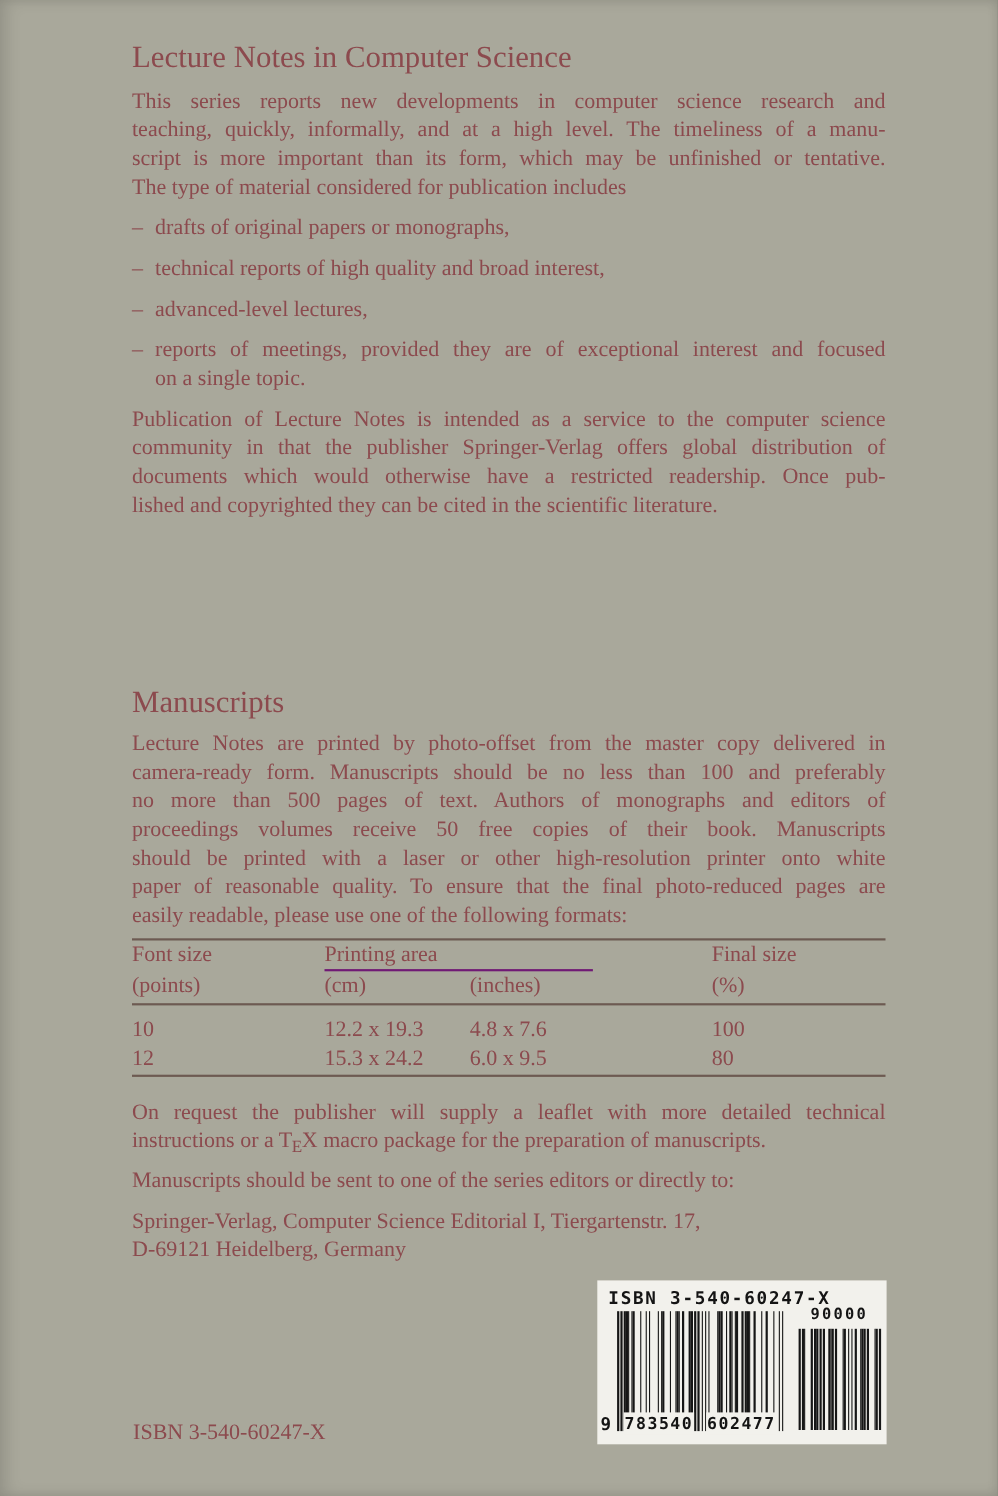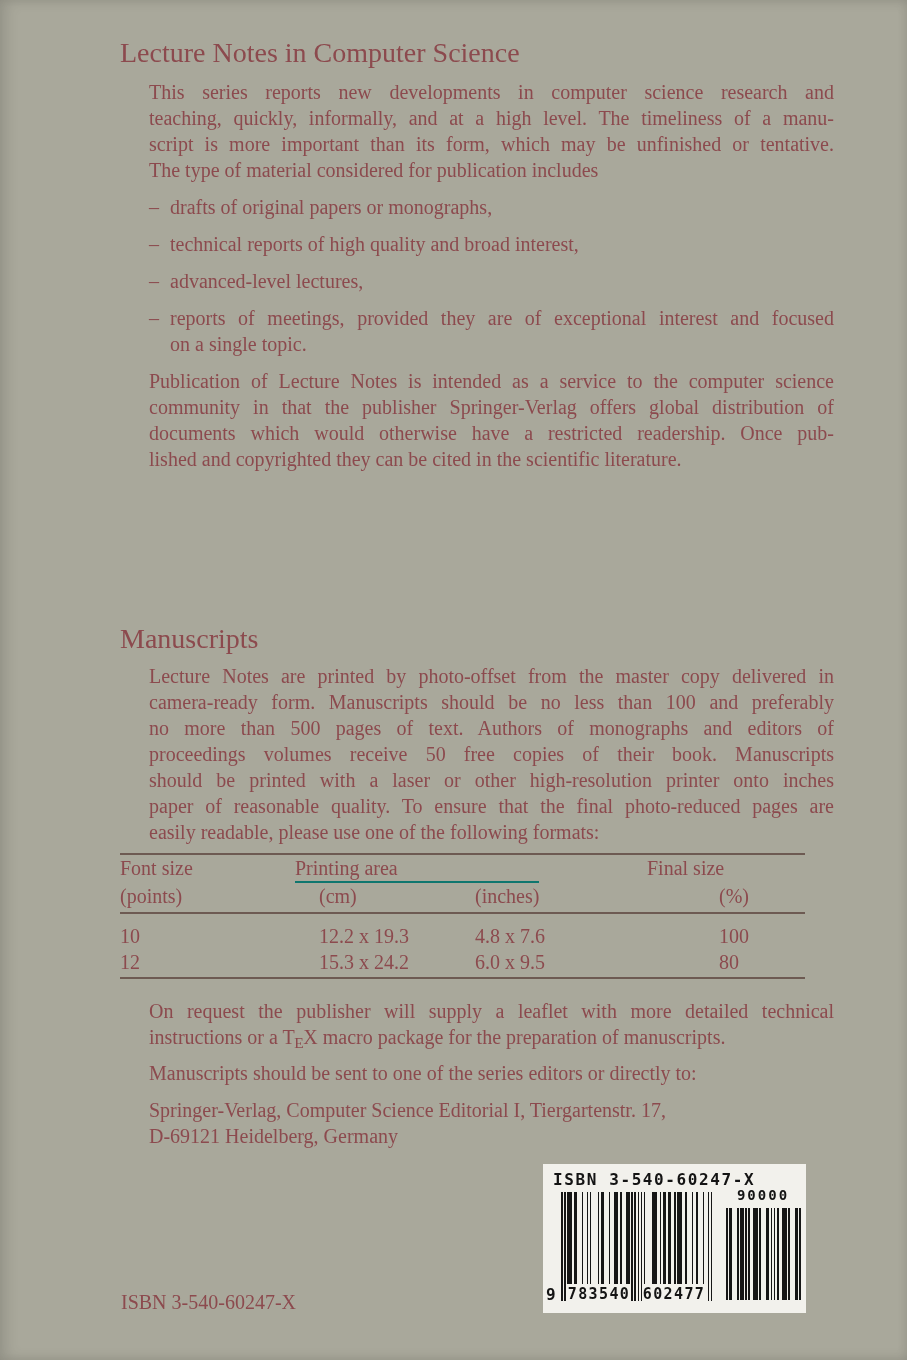--- a/index.html
+++ b/index.html
@@ -5,34 +5,34 @@
   html,body { margin:0; padding:0; background:#8f8f85; }
   .page {
     position:relative; width:907px; height:1360px;
     background:#a9a89b; overflow:hidden;
     font-family:"Liberation Serif", serif;
     color:#8c4a4e;
     box-shadow: inset 6px 0 14px rgba(0,0,0,.12), inset -3px 0 8px rgba(0,0,0,.06);
   }
   .blk { position:absolute; left:120px; width:685px; }
   .h1 { font-size:28px; line-height:26px; }
-  .body-text { font-size:20px; line-height:26px;margin-left:29px; }
+  .body-text { font-size:20px; line-height:26px; }
   .jline { text-align:justify; text-align-last:justify; }
   .jlast { text-align:left; text-align-last:left; }
 
   
   .list-item { position:relative; padding-left:21px; margin-bottom:11px; }
   .list-item .dash { position:absolute; left:0; top:0; }
 
   
   .fmt-table { position:absolute; top:853px; left:120px; width:685px;
                border-top:2px solid #6d5a52; font-size:20px; }
-  .fmt-row { display:grid; grid-template-columns:175px 132px 220px 158px; line-height:26px;gap:24px; }
+  .fmt-row { display:grid; grid-template-columns:175px 132px 220px 158px; line-height:26px; }
   .fmt-head1 { display:grid; grid-template-columns:175px 352px 158px; line-height:26px; }
-  .pa-span { display:inline-block; width:244px; border-bottom:2px solid #0f766e; }
+  .pa-span { display:inline-block; width:244px; border-bottom:2px solid #701a75; }
   .fmt-rule { border-top:2px solid #6d5a52; margin-top:3px; }
   .fmt-body { padding:9px 0 2px 0; border-bottom:2px solid #6d5a52; }
 
   .tex-e { font-size:0.78em; vertical-align:-0.28em; margin:0 -0.03em; }
 
   
   .barcode-box { position:absolute; left:543px; top:1164px; width:263px; height:149px;
                  background:#f2f1ec; color:#141414;
                  font-family:"DejaVu Sans Mono", monospace; font-weight:bold; }
   .bc-isbn { position:absolute; left:10px; top:6px; font-size:16px; letter-spacing:1.6px; white-space:nowrap; }
@@ -92,21 +92,21 @@
     <div class="jlast">lished and copyrighted they can be cited in the scientific literature.</div>
   </div>
 
   <div class="blk h1" style="top:626px;">Manuscripts</div>
 
   <div class="blk body-text" style="top:663px;">
     <div class="jline">Lecture Notes are printed by photo-offset from the master copy delivered in</div>
     <div class="jline">camera-ready form. Manuscripts should be no less than 100 and preferably</div>
     <div class="jline">no more than 500 pages of text. Authors of monographs and editors of</div>
     <div class="jline">proceedings volumes receive 50 free copies of their book. Manuscripts</div>
-    <div class="jline">should be printed with a laser or other high-resolution printer onto inches</div>
+    <div class="jline">should be printed with a laser or other high-resolution printer onto white</div>
     <div class="jline">paper of reasonable quality. To ensure that the final photo-reduced pages are</div>
     <div class="jlast">easily readable, please use one of the following formats:</div>
   </div>
 
   <div class="fmt-table">
     <div class="fmt-head1">
       <div>Font size</div>
       <div>
         <span class="pa-span">Printing area</span>
       </div>

